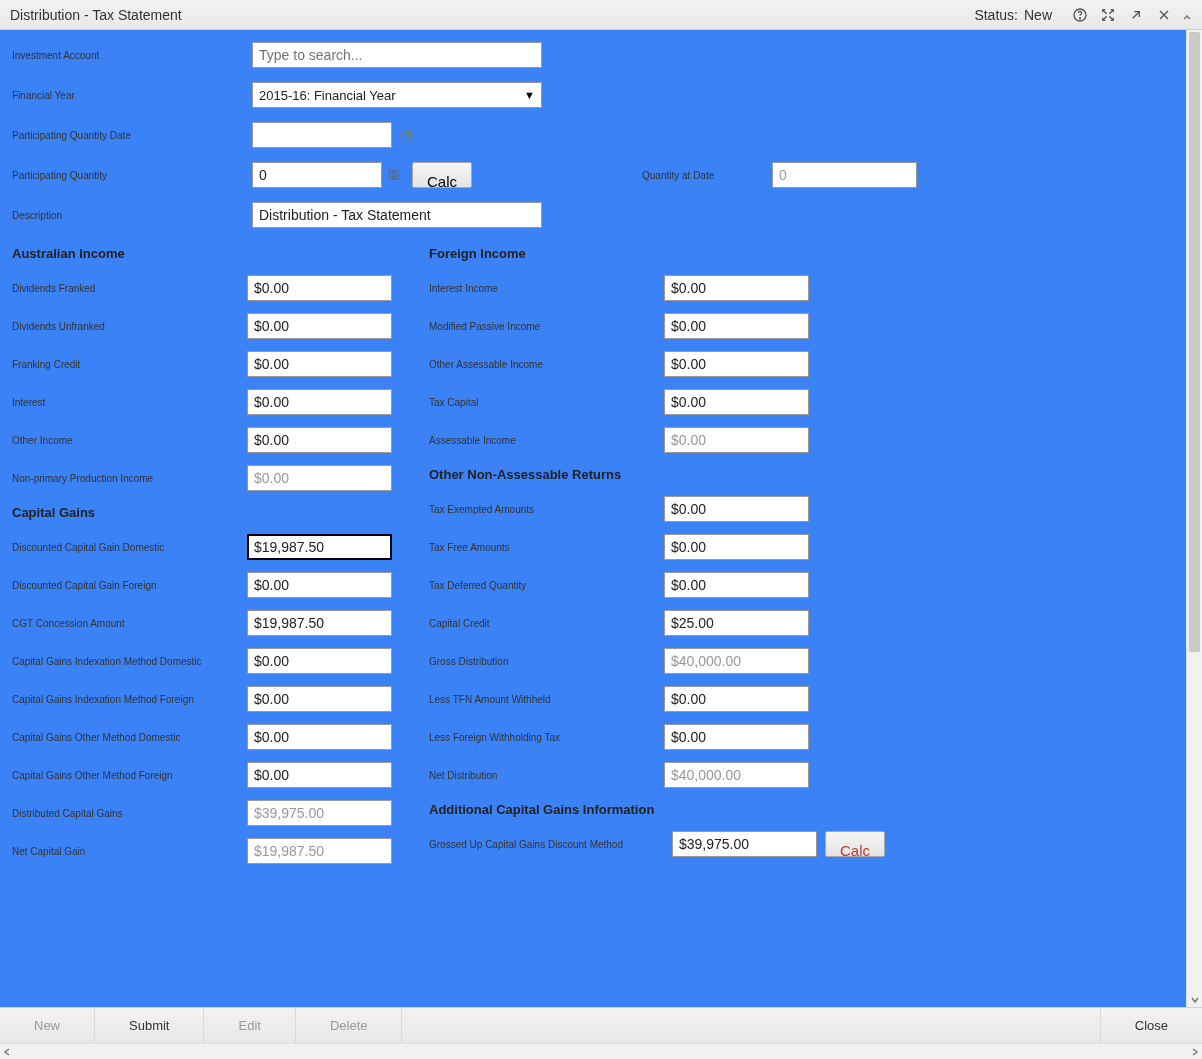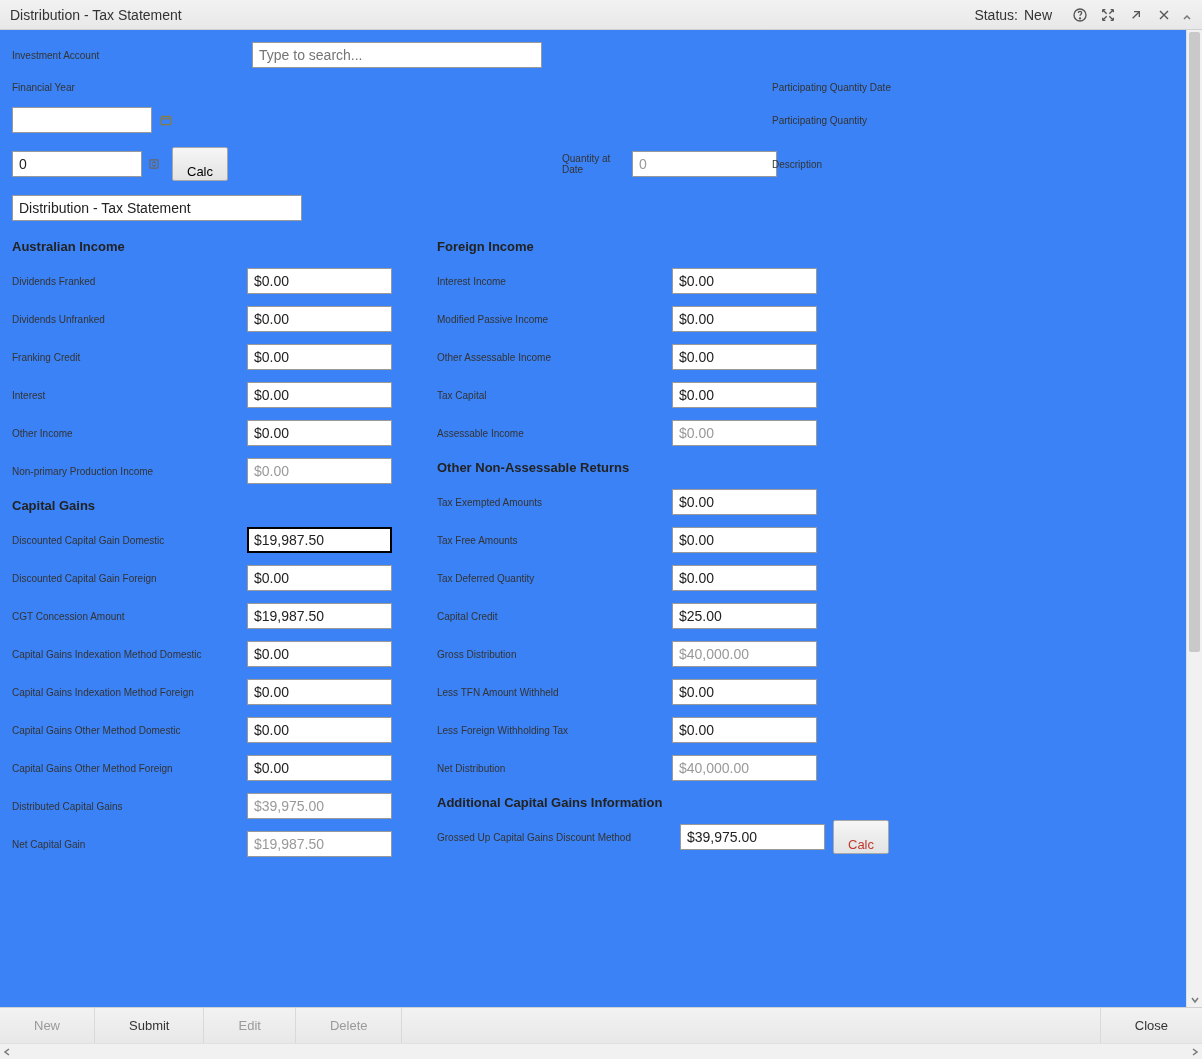--- a/index.html
+++ b/index.html
@@ -23,33 +23,33 @@
   .vscroll .arrow-down { bottom:0; }
   .vscroll svg { width:10px;height:10px; }
 
   .top-grid { display:grid; grid-template-columns: 240px 300px 80px 140px 160px; column-gap:0; row-gap:14px; align-items:center; }
   .lbl { color:#333; font-size:10px; }
   input[type=text], .text-input { height:26px; border:1px solid #999; padding:2px 6px; font-size:14px; background:#fff; color:#222; width:100%; }
   input[readonly], .readonly { color:#999; background:#fff; }
   .placeholder { color:#999; }
   .select { height:26px; border:1px solid #999; padding:2px 6px; font-size:13px; background:#fff; display:flex; align-items:center; justify-content:space-between; cursor:pointer; }
   .select .caret { font-size:11px; color:#000; }
-  .btn { height:26px; border:1px solid #a8a8a8; background:linear-gradient(#f6f6f6,#e3e3e3); padding:16px 14px; font-size:13px; cursor:pointer; border-radius:2px; }
+  .btn { height:26px; border:1px solid #a8a8a8; background:linear-gradient(#f6f6f6,#e3e3e3); padding:10px 14px; font-size:15px; cursor:pointer; border-radius:2px; }
   .btn.red-text { color:#c0392b; }
   .small-icon { width:16px; height:16px; display:inline-flex; align-items:center; justify-content:center; }
   .small-icon svg { width:14px;height:14px; }
 
   .date-wrap { display:flex; align-items:center; gap:6px; }
   .date-wrap input { width:140px; }
 
   .qty-wrap { display:flex; align-items:center; gap:4px; }
   .qty-wrap input { width:130px; }
   .qty-wrap .calc { margin-left:6px; }
 
-  .section-columns { display:flex; gap:30px; margin-top:10px; }
+  .section-columns { display:flex; gap:22px; margin-top:10px; }
   .col { flex:0 0 395px; display:flex; flex-direction:column; }
   .section-header { font-weight:bold; font-size:13px; color:#222; margin:8px 0 8px 0; }
   .field-row { display:grid; grid-template-columns: 235px 145px; align-items:center; height:38px; }
   .field-row .lbl { overflow:hidden; white-space:nowrap; text-overflow:clip; }
   .field-row input { width:145px; }
   .field-row.focused input { border:2px solid #000; padding:1px 5px; }
   .field-row.wide { grid-template-columns: 235px 145px auto; column-gap:8px; }
 
   .footer { height:36px; background:linear-gradient(#f2f2f2,#e8e8e8); border-top:1px solid #d0d0d0; display:flex; align-items:stretch; }
   .footer .fbtn { flex:0 0 auto; padding:0 34px; display:flex; align-items:center; justify-content:center; border-right:1px solid #d9d9d9; font-size:13px; color:#333; cursor:pointer; background:transparent; }
@@ -108,20 +108,24 @@
     <div class="form-area">
 
       <div class="top-grid">
         <span class="lbl">Investment Account</span>
         <input type="text" class="text-input placeholder" style="width: 290px;" placeholder="Type to search...">
         <span></span>
           <span></span>
           <span></span>
 
         <span class="lbl">Financial Year</span>
+        <div class="select" style="width:290px">
+          <span>2015-16: Financial Year</span>
+          <span class="caret">▼</span>
+        </div>
         <span></span>
           <span></span>
           <span></span>
 
         <span class="lbl">Participating Quantity Date</span>
         <div class="date-wrap">
           <input type="text" class="text-input" value="" style="">
           <span class="small-icon">
             <svg viewBox="0 0 24 24" fill="none" stroke="#8a7a3a" stroke-width="2">
                 <rect x="4" y="6" width="16" height="14" rx="1"></rect>

